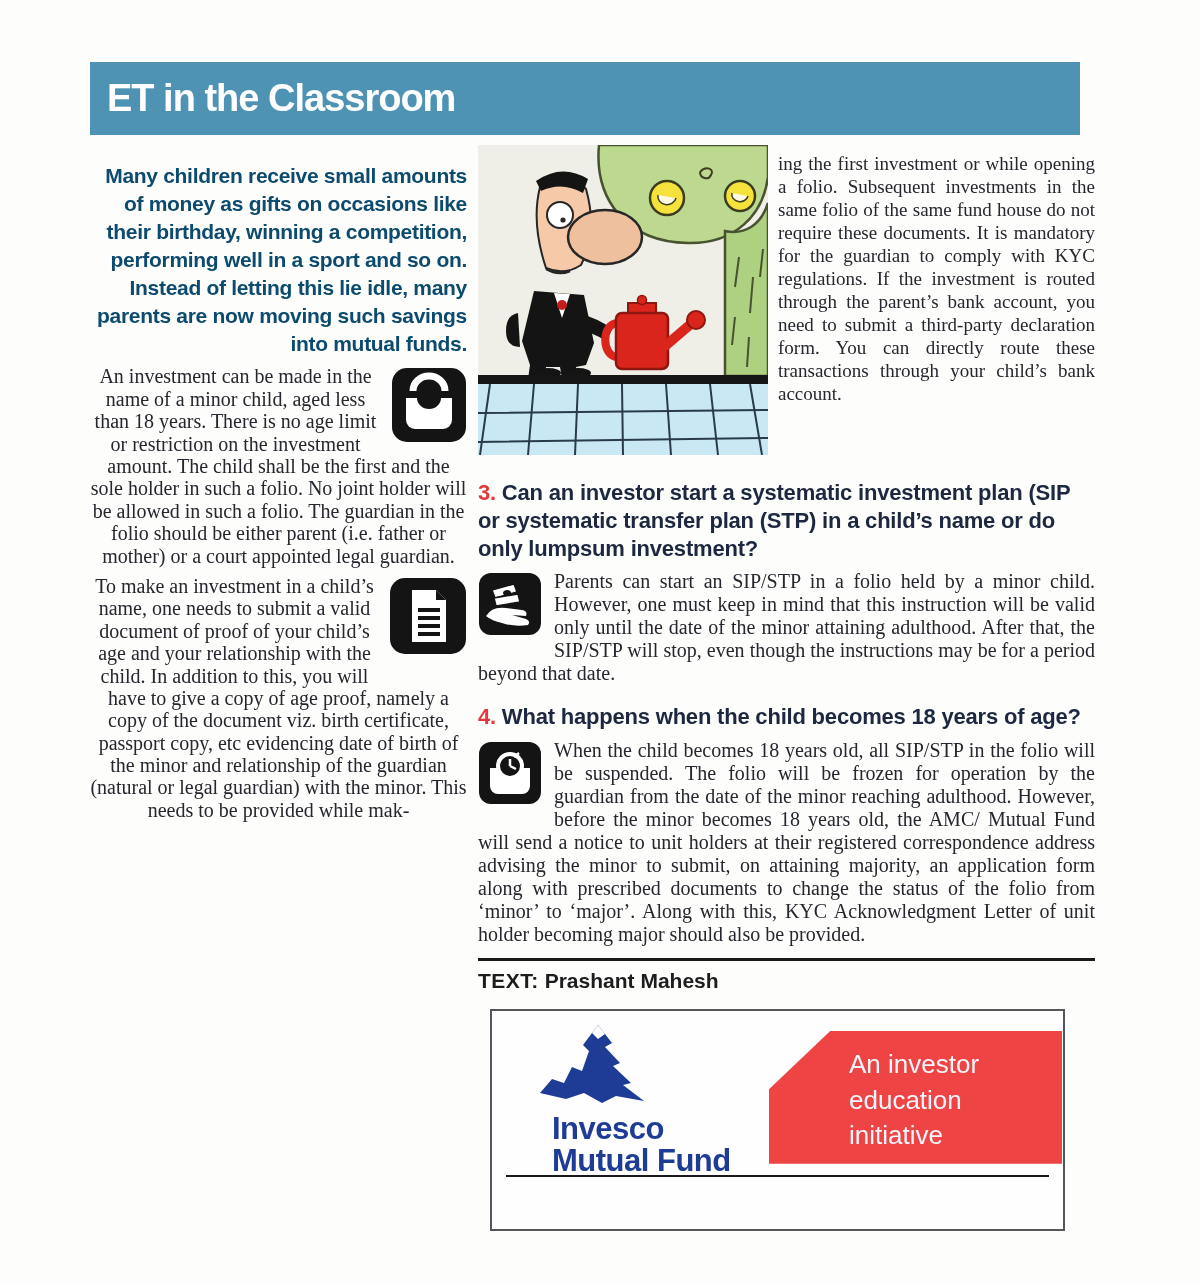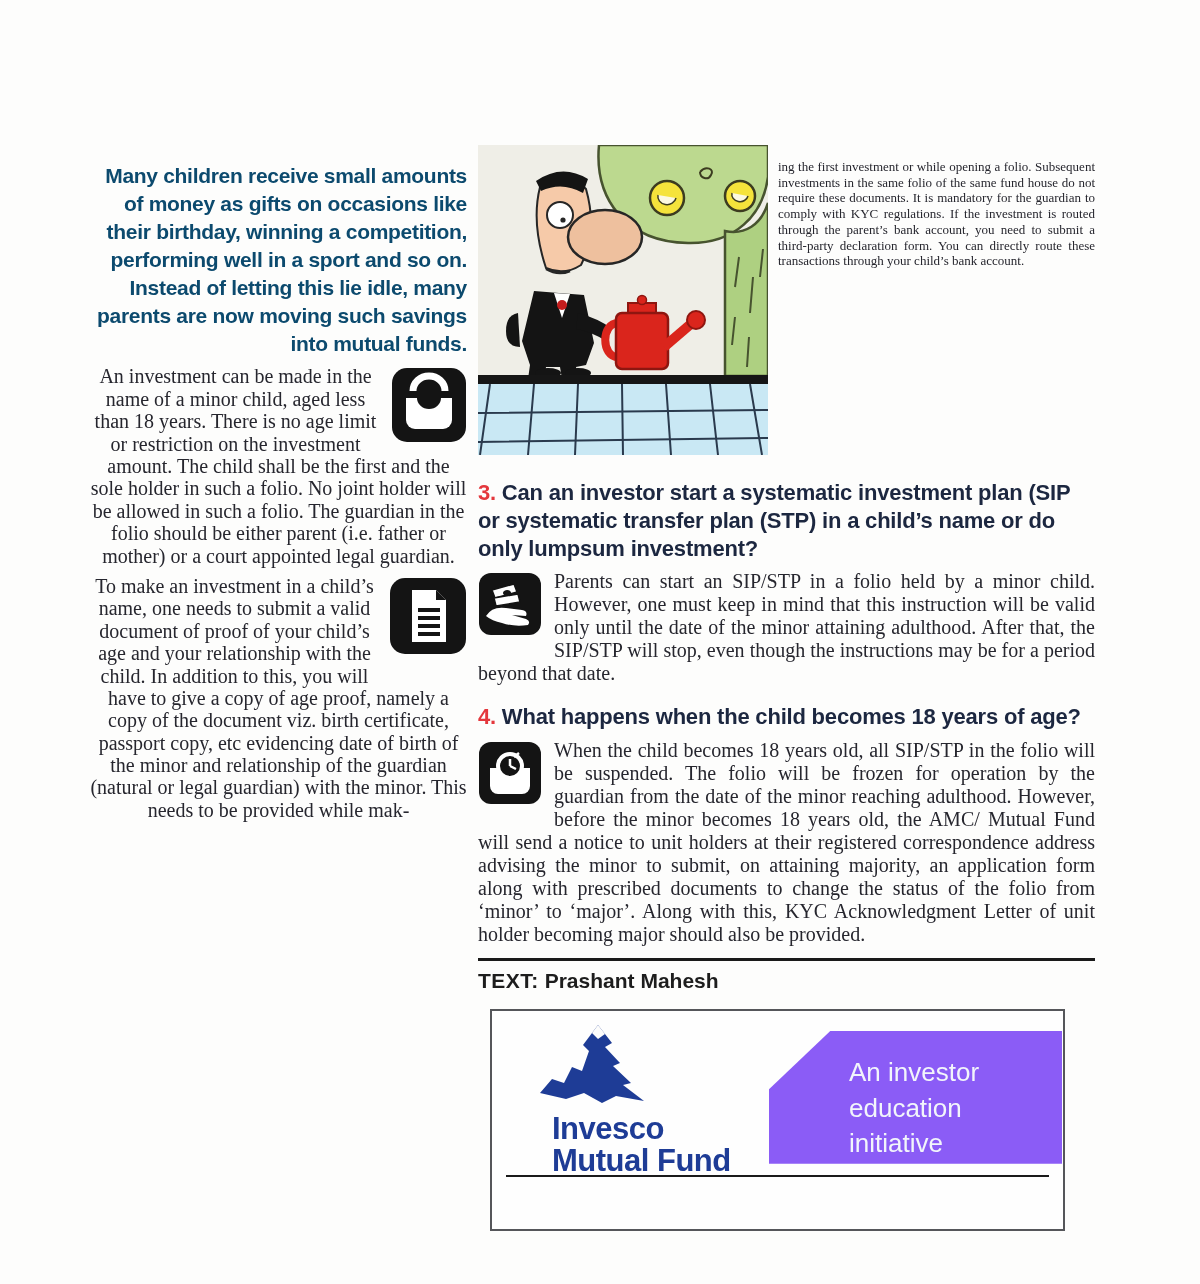--- a/index.html
+++ b/index.html
@@ -34,22 +34,22 @@
     font-size:20px; color:#26262e; line-height:1.12;
   }
   .icon-box { display:block; }
   .float-right { float:right; margin:2px 0 6px 10px; }
   .float-left  { float:left;  margin:2px 12px 4px 0; }
   
   .right-col { position:absolute; left:478px; top:145px; width:617px; }
   .top-row { position:relative; height:310px; }
   .cartoon-wrap { position:absolute; left:0; top:0; width:290px; height:310px; }
   .cont-text {
-    position:absolute; left:300px; top:14px; width:317px; text-align:justify;
-    font-family:"Liberation Serif", serif; font-size:13px; line-height:1.21;
+    position:absolute; left:300px; top:8px; width:317px; text-align:justify;
+    font-family:"Liberation Serif", serif; font-size:19px; line-height:1.21;
     color:#26262e;
   }
   .q-heading-l {
     margin-top:24px; text-align:left; font-size:22px; font-weight:bold;
     color:#1c2740; line-height:1.28; letter-spacing:-0.2px;
   }
   .q-body-l {
     margin-top:7px; text-align:justify; font-family:"Liberation Serif", serif;
     font-size:20px; color:#26262e; line-height:1.15;
   }
@@ -61,36 +61,39 @@
     position:relative; margin-top:16px; margin-left:12px; width:575px;
     height:222px; border:2px solid #55565a; background:#fefefe;
   }
   .brand-logo { position:absolute; left:40px; top:12px; width:132px; height:92px; }
   .brand-name {
     position:absolute; left:60px; top:102px; color:#1e3c96; font-weight:bold;
     font-size:31px; line-height:1.06; letter-spacing:-0.5px;
   }
   .badge {
     position:absolute; left:277px; top:20px; width:293px; height:133px;
-    background:#8b5cf6; color:#f2f5fb; font-size:26px; line-height:1.38;
-    padding:24px 0 0 80px;
+    background:#ef4444; color:#f2f5fb; font-size:26px; line-height:1.38;
+    padding:16px 0 0 80px;
     clip-path:polygon(21% 0, 100% 0, 100% 100%, 0 100%, 0 44%);
   }
   .ad-sep { position:absolute; left:14px; right:14px; top:164px; border-top:2px solid #1a1a1a; }
   .disclaimer {
     position:absolute; left:14px; top:171px; width:553px; font-size:20px;
     font-weight:bold; color:#1b1b1b; line-height:1.25; letter-spacing:-0.2px;
   }
   .clearfix::after { content:""; display:block; clear:both; }
 </style>
 </head>
 <body>
 
 <div class="page">
 
+  <div class="masthead">
+    <span>ET in the Classroom</span>
+  </div>
 
   <div class="left-col">
 
 
     <div class="intro">Many children receive small amounts of money as gifts on occasions like their birthday, winning a competition, performing well in a sport and so on. Instead of letting this lie idle, many parents are now moving such savings into mutual funds.</div>
 
 
     <div class="q-body-r clearfix">
       <span class="icon-box float-right">
         <svg width="76" height="76" viewBox="0 0 76 76">

